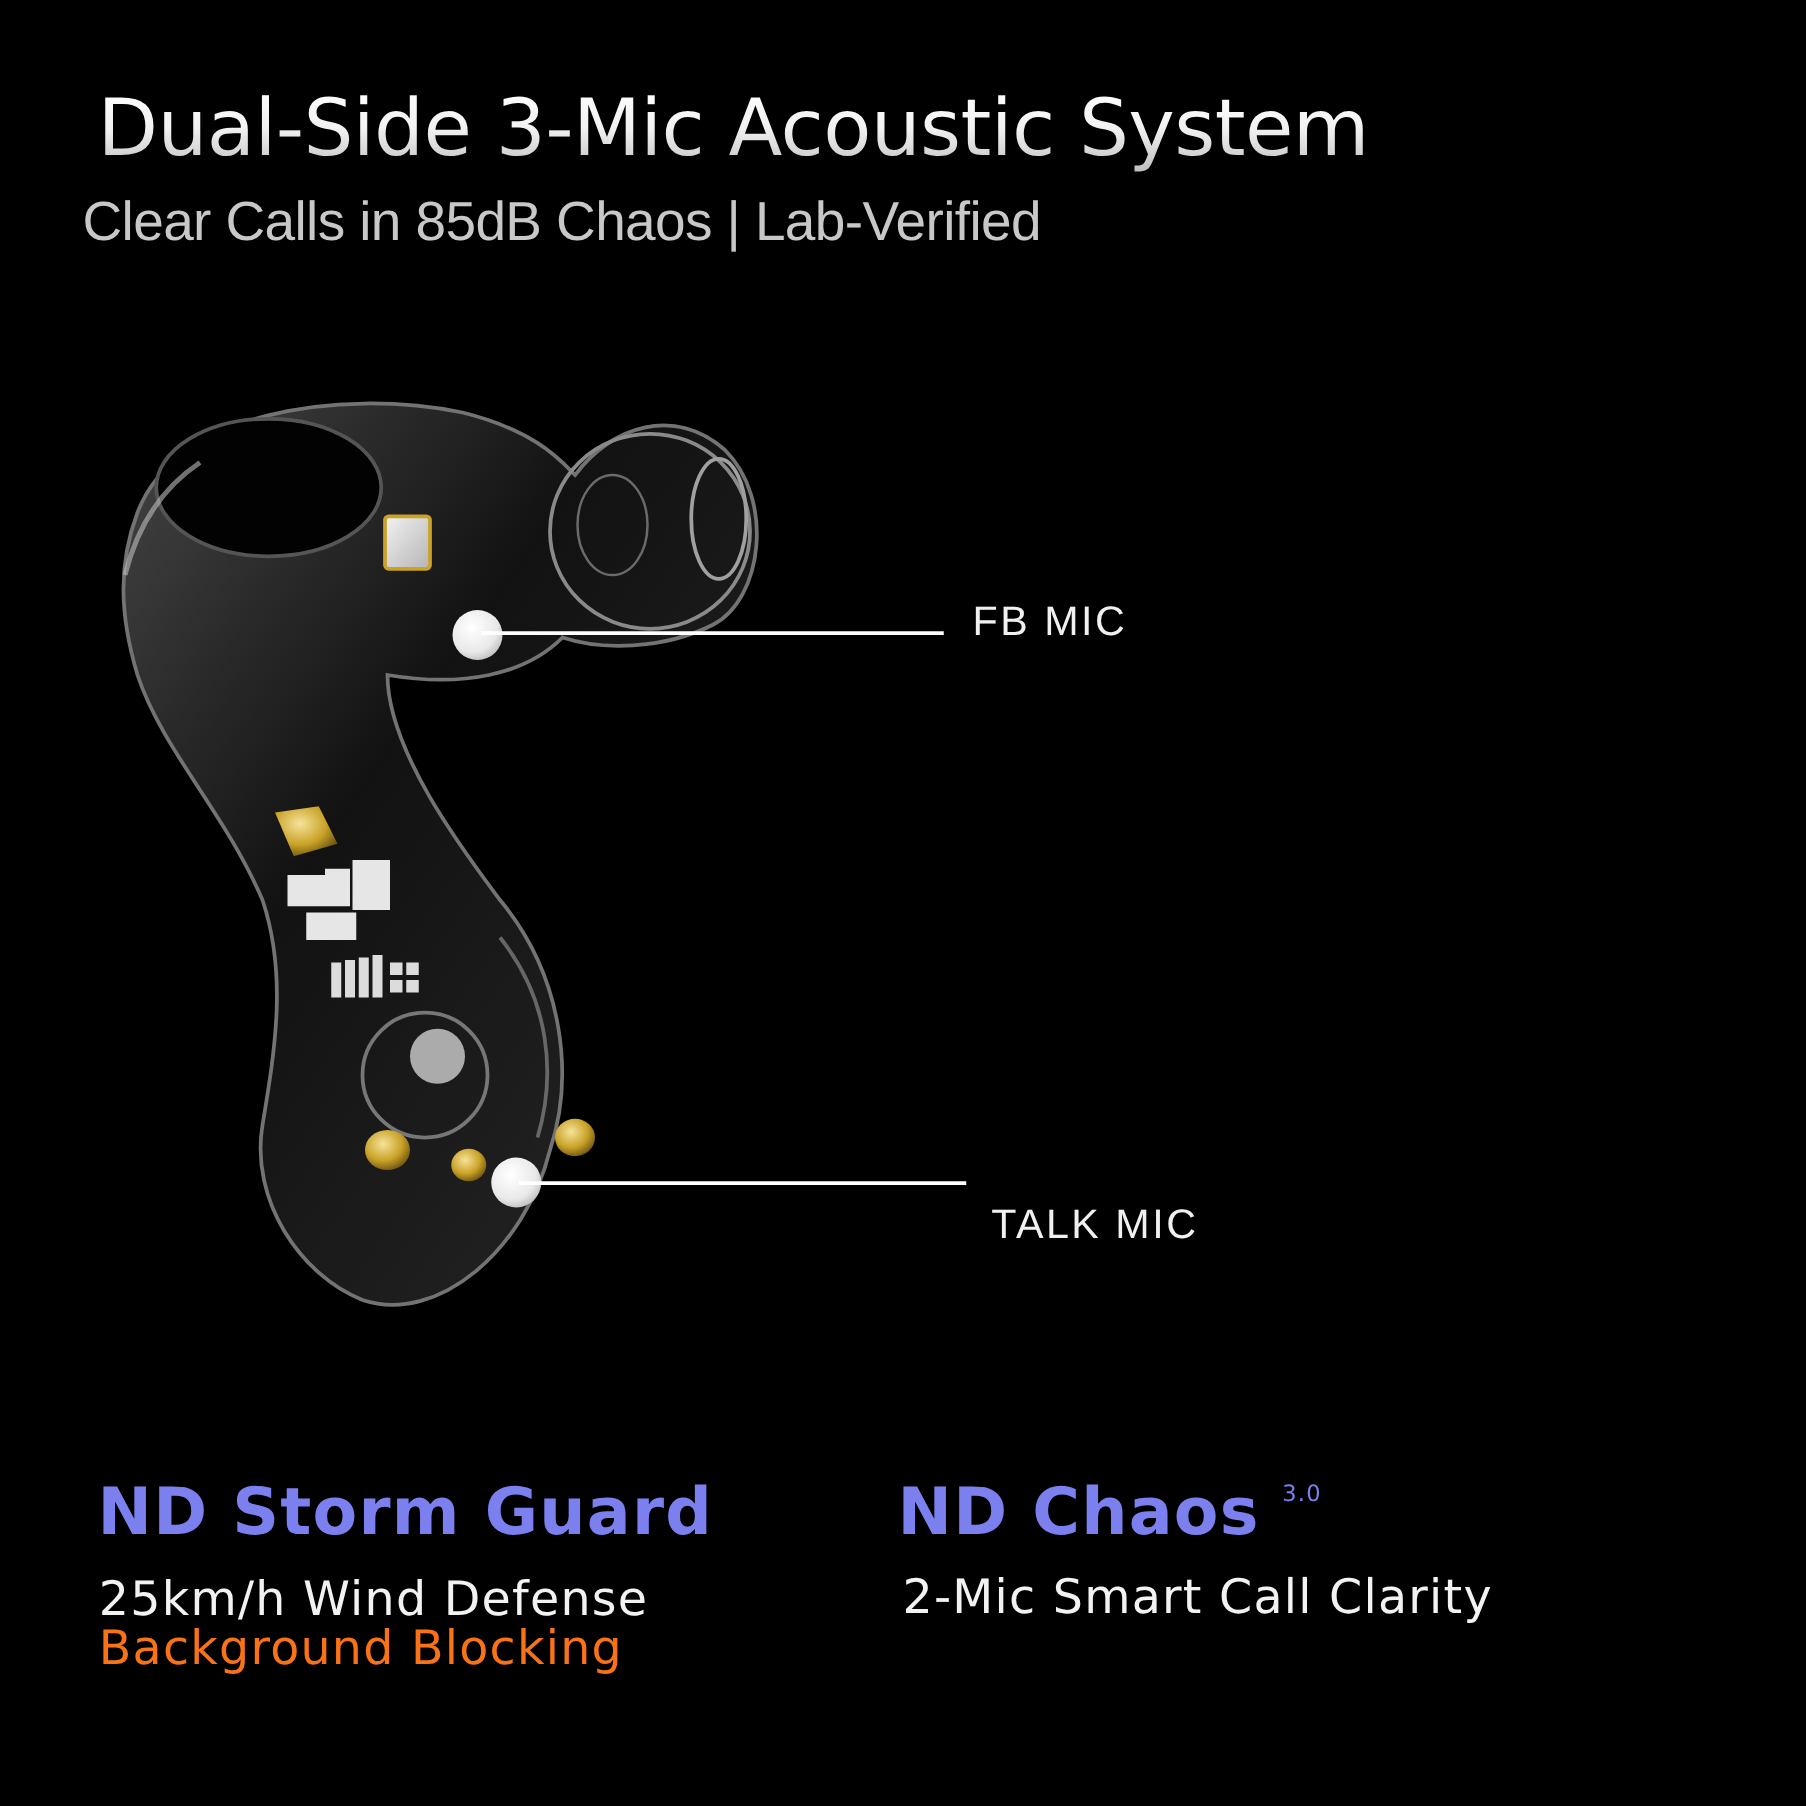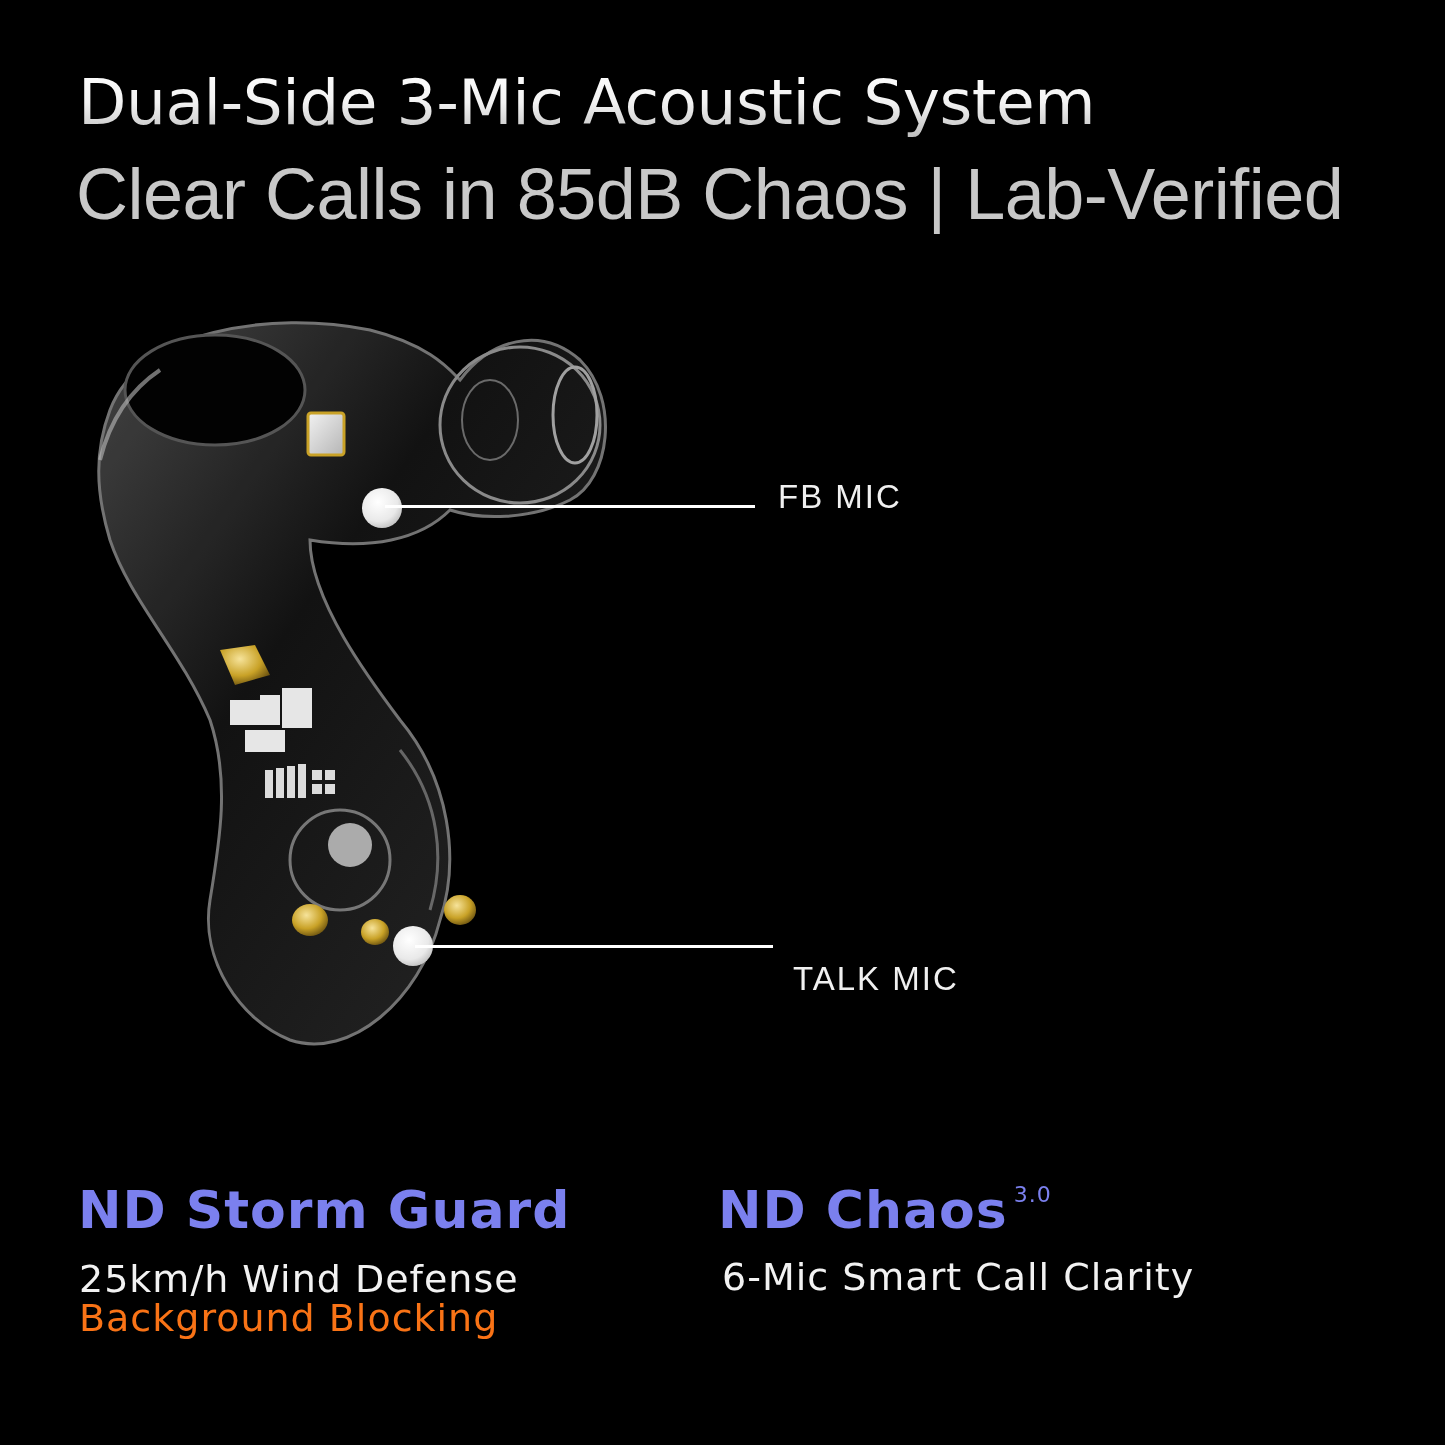--- a/index.html
+++ b/index.html
@@ -7,22 +7,22 @@
     body { position: relative; font-family: "DejaVu Sans", "Liberation Sans", sans-serif; color: #fff; }
 
     .title {
       position: absolute; left: 78px; top: 66px;
       font-size: 63px; font-weight: normal; letter-spacing: -0.5px;
       background: linear-gradient(180deg, #ffffff 0%, #f2f2f2 50%, #bcbcbc 100%);
       -webkit-background-clip: text; background-clip: text; color: transparent;
       white-space: nowrap;
     }
     .subtitle {
-      position: absolute; left: 76px; top: 153px;
-      font-size: 72px; font-weight: 200; letter-spacing: -0.5px;
+      position: absolute; left: 66px; top: 153px;
+      font-size: 44px; font-weight: 200; letter-spacing: -0.5px;
       color: #c8c8c8; white-space: nowrap;
       font-family: "Liberation Sans", sans-serif;
     }
 
     
     .earbud { position: absolute; left: 70px; top: 300px; width: 600px; height: 800px; }
     .earbud svg { width: 100%; height: 100%; }
 
     .callout-line { position: absolute; height: 3px; background: #fff; }
     .callout-dot {
@@ -31,21 +31,21 @@
     }
     .callout-label {
       position: absolute; font-size: 33px; letter-spacing: 2px; color: #f0f0f0;
       font-family: "Liberation Sans", sans-serif; white-space: nowrap;
     }
 
     .feature-title {
       position: absolute; font-size: 52px; font-weight: bold; color: #7b80ee;
       letter-spacing: 1px; white-space: nowrap;
     }
-    .feature-title sup { font-size: 22px; font-weight: normal; vertical-align: 0; position: relative; top: -26px; margin-left: 6px; }
+    .feature-title sup { font-size: 18px; font-weight: normal; vertical-align: 0; position: relative; top: -26px; margin-left: 18px; }
     .feature-desc {
       position: absolute; font-size: 38px; color: #f2f2f2; letter-spacing: 1px; white-space: nowrap;
       font-family: "DejaVu Sans", sans-serif; font-weight: normal;
     }
     .feature-desc.dim { color: #f97316; }
   </style>
 </head>
 <body>
 
 <h1 class="title">Dual-Side 3-Mic Acoustic System</h1>
@@ -120,13 +120,13 @@
 
 <div class="feature-title" style="left:78px; top:1180px;">
   <span>ND Storm Guard</span>
 </div>
 <div class="feature-desc" style="left:79px; top:1257px;">25km/h Wind Defense</div>
 <div class="feature-desc dim" style="left:79px; top:1296px;">Background Blocking</div>
 
 <div class="feature-title" style="left:718px; top:1180px;">
   <span>ND Chaos</span><sup>3.0</sup>
 </div>
-<div class="feature-desc" style="left:722px; top:1255px;">6-Mic Smart Call Clarity</div>
+<div class="feature-desc" style="left:722px; top:1255px;">2-Mic Smart Call Clarity</div>
 
 </body></html>

